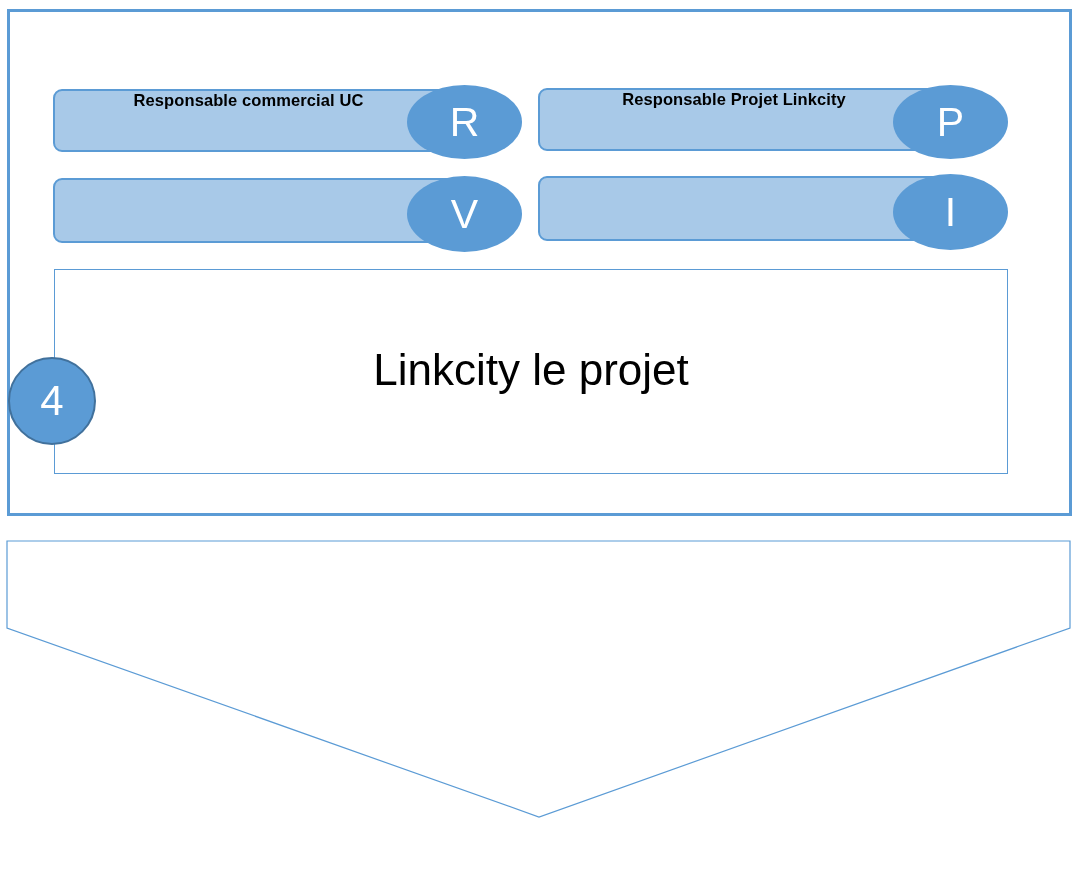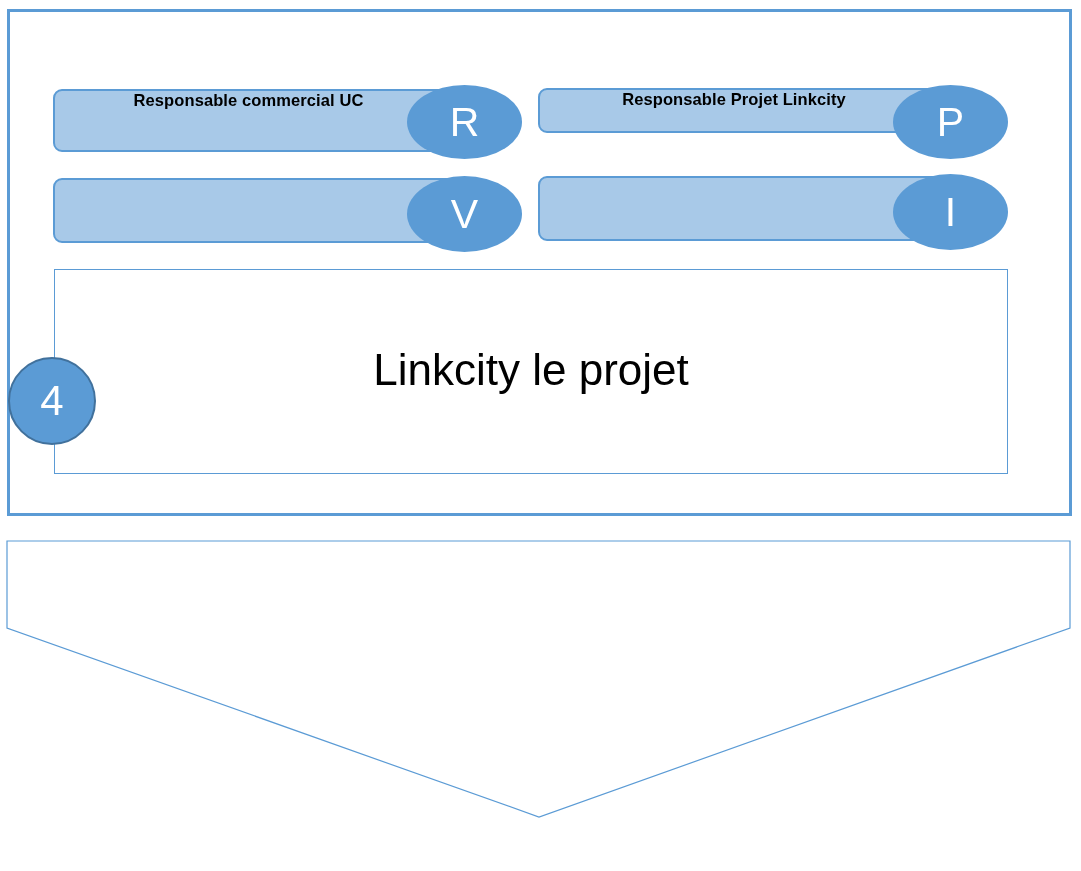--- a/index.html
+++ b/index.html
@@ -43,21 +43,21 @@
   .role-bar-label {
     font-size: 16.5px;
     font-weight: bold;
     color: #000000;
     white-space: nowrap;
     letter-spacing: 0.1px;
     transform: translateX(-10px);
   }
 
   #role-bar-r  { left: 53px;  top: 89px;  width: 411px; height: 63px; }
-  #role-bar-p  { left: 538px; top: 88px;  width: 412px; height: 45px; }
+  #role-bar-p  { left: 538px; top: 88px;  width: 412px; height: 63px; }
   #role-bar-v  { left: 53px;  top: 178px; width: 411px; height: 65px; }
   #role-bar-i  { left: 538px; top: 176px; width: 412px; height: 65px; }
 
   
   .marker-ellipse {
     position: absolute;
     background: #5B9BD5;
     border-radius: 50%;
     display: flex;
     align-items: center;

